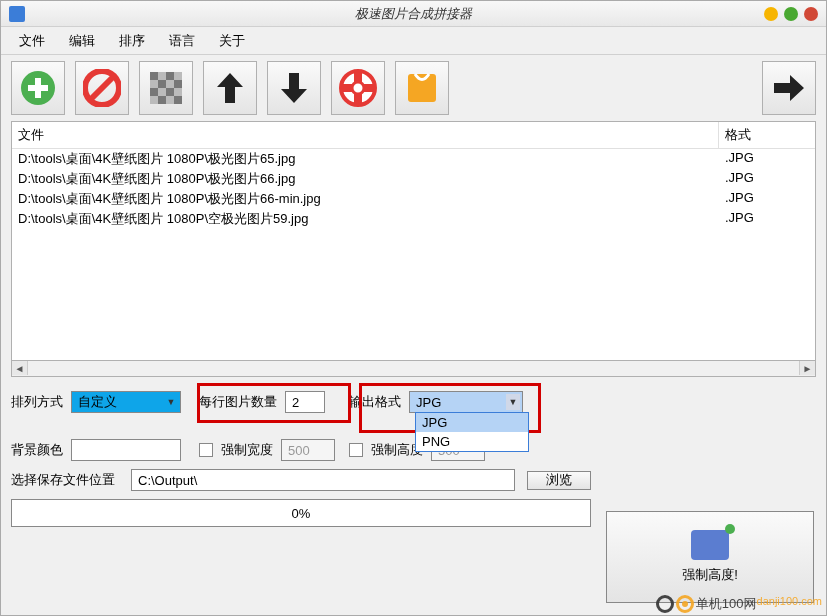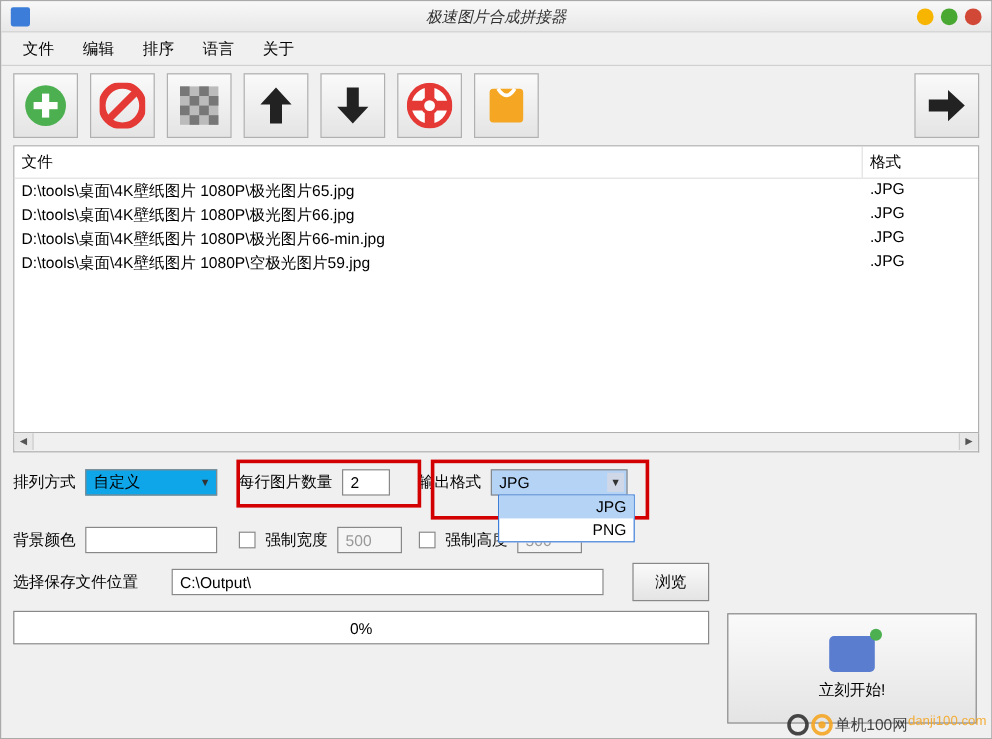--- a/index.html
+++ b/index.html
@@ -29,40 +29,40 @@
     .fh-fmt { width: 96px; padding: 4px 6px; }
     .file-row { display: flex; justify-content: flex-end; }
     .fr-path { flex: 1; padding: 1px 6px; }
     .fr-fmt { width: 96px; padding: 1px 6px; }
     
     .hscroll { height: 16px; background: #f0f0f0; border: 1px solid #b0b0b0; border-top: none; margin: 0 0 14px 0; position: relative; }
     .hscroll-left, .hscroll-right { position: absolute; top: 0; width: 16px; height: 14px; background: #e8e8e8; display: flex; align-items: center; justify-content: center; font-size: 10px; color: #555; }
     .hscroll-left { left: 0; border-right: 1px solid #ccc; }
     .hscroll-right { right: 0; border-left: 1px solid #ccc; }
     
-    .form-row { display: flex; align-items: center; margin: 0 0; gap: 4px; position: relative; text-align: right; }
+    .form-row { display: flex; align-items: center; margin: 0 0; gap: 4px; position: relative; }
     .label { margin-right: 4px; }
     .select-box { position: relative; height: 22px; border: 1px solid #888; background: #0ea5e9; display: flex; align-items: center; padding: 0 18px 0 6px; cursor: pointer; }
     .select-arrow { position: absolute; right: 2px; top: 2px; width: 14px; height: 16px; display: flex; align-items: center; justify-content: center; font-size: 9px; color: #333; }
     .textbox { height: 22px; border: 1px solid #888; background: #fff; padding: 0 6px; display: flex; align-items: center; }
     .textbox.disabled { background: #f5f5f5; color: #999; }
     .checkbox { width: 14px; height: 14px; border: 1px solid #888; background: #fff; margin-right: 4px; display: inline-flex; align-items: center; justify-content: center; font-size: 10px; cursor: pointer; }
     
     .color-box { width: 110px; height: 22px; border: 1px solid #888; background: #fff; cursor: pointer; }
     
     .red-box { border: 3px solid #d20000; position: absolute; }
     .red-1 { left: 186px; top: -8px; width: 154px; height: 40px; }
     .red-2 { left: 348px; top: -8px; width: 182px; height: 50px; }
     
     .dropdown-open { position: absolute; left: 404px; top: 21px; width: 114px; border: 1px solid #3b7dd8; background: #fff; z-index: 10; }
     .dd-item { padding: 2px 6px; cursor: pointer; }
     .dd-item.sel { background: #b5d3f5; }
     
-    .bottom-row { display: flex; align-items: center; gap: 24px; margin: 8px 0; }
-    .btn { height: 32px; padding: 0 18px; border: 1px solid #888; background: linear-gradient(#fafafa, #e4e4e4); cursor: pointer; display: flex; align-items: center; }
+    .bottom-row { display: flex; align-items: center; gap: 12px; margin: 8px 0; }
+    .btn { height: 19px; padding: 0 18px; border: 1px solid #888; background: linear-gradient(#fafafa, #e4e4e4); cursor: pointer; display: flex; align-items: center; }
     
     .progress { height: 28px; border: 1px solid #888; background: #fff; display: flex; align-items: center; justify-content: center; margin: 8px 0; }
     
     .big-btn { position: absolute; right: 12px; bottom: 12px; width: 208px; height: 92px; border: 1px solid #888; background: linear-gradient(#fafafa, #e4e4e4); cursor: pointer; display: flex; flex-direction: column; align-items: center; justify-content: center; gap: 6px; }
     .run-icon { width: 38px; height: 30px; background: #5b7dd0; border-radius: 4px; position: relative; }
     .run-icon::after { content: ''; position: absolute; right: -6px; top: -6px; width: 10px; height: 10px; background: #4caf50; border-radius: 50%; }
     
     .watermark { position: absolute; right: 4px; bottom: 2px; display: flex; flex-direction: row; pointer-events: none; opacity: 0.9; }
     .wm-logo { display: flex; gap: 2px; align-items: center; }
     .wm-logo-c { width: 18px; height: 18px; border: 3px solid #333; border-radius: 50%; }
@@ -238,21 +238,21 @@
     </div>
   </div>
 
   <div class="progress" style="width:580px;">
     <span>0%</span>
   </div>
 </div>
 
 <div class="big-btn">
   <div class="run-icon"></div>
-  <span>立刻开始!</span>
+  <span>强制高度!</span>
 </div>
 
 <div class="watermark">
   <div class="wm-logo">
     <div class="wm-logo-c"></div>
     <div class="wm-logo-c o"></div>
     <span class="wm-text">单机100网</span>
   </div>
   <span class="wm-url">danji100.com</span>
 </div>

